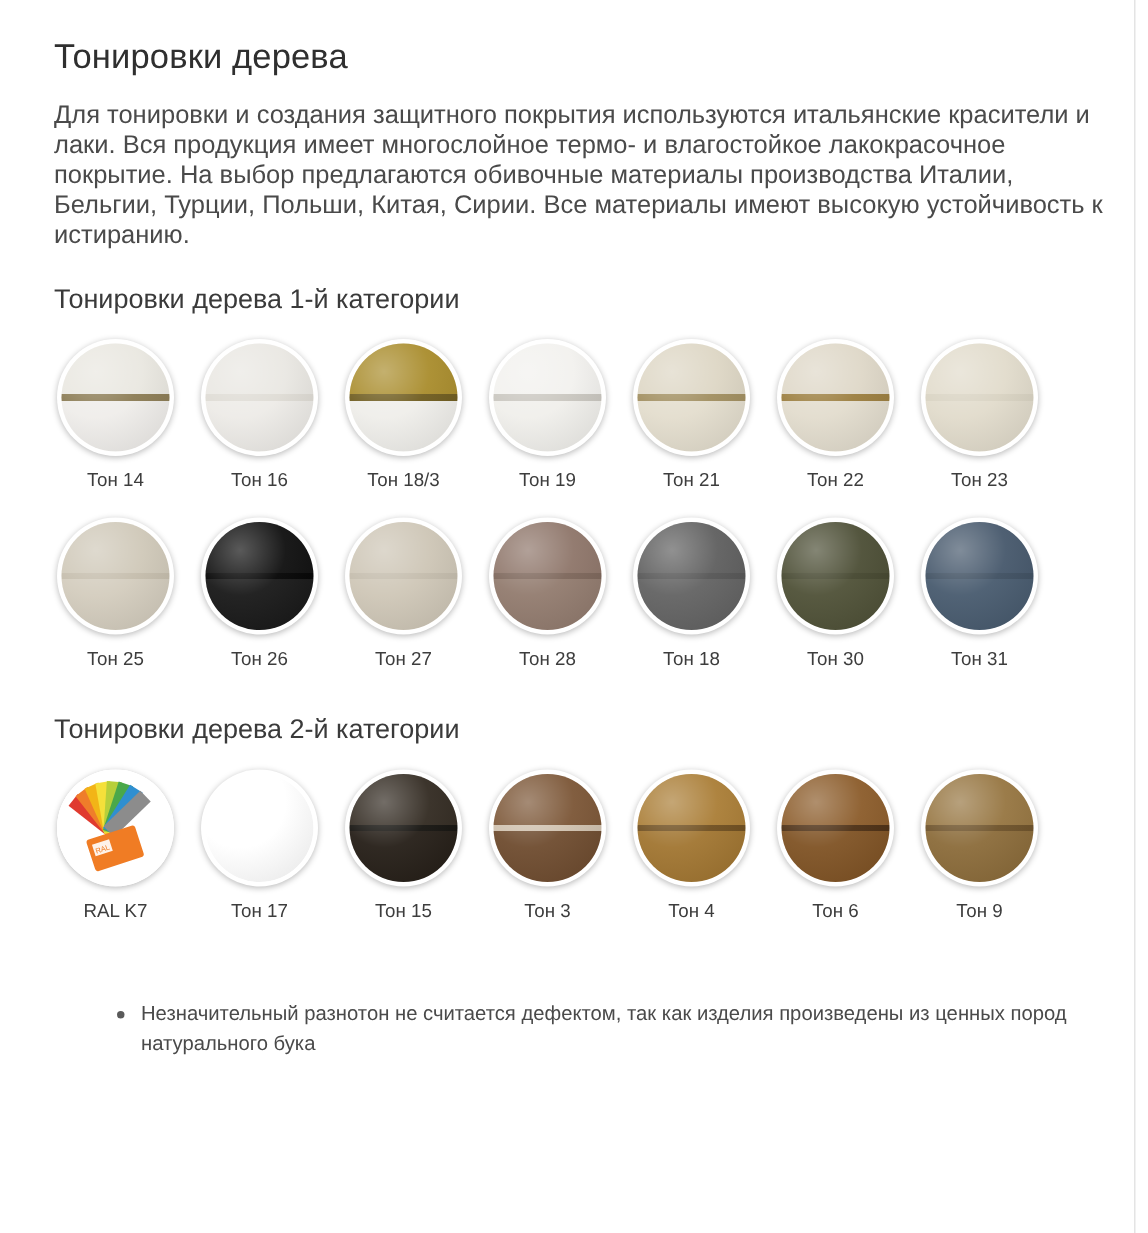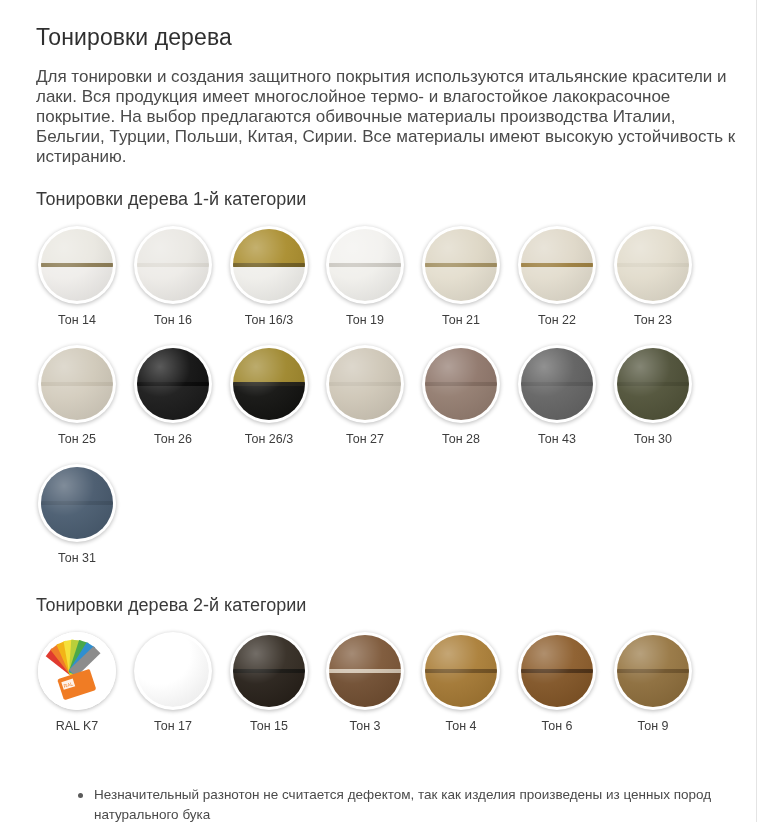--- a/index.html
+++ b/index.html
@@ -146,21 +146,21 @@
           </span>
         </div>
         <div class="swatch-label">Тон 16</div>
       </div>
       <div class="swatch">
         <div class="circle-wrap">
           <span class="circle" style="background:linear-gradient(180deg,#a88b2a 0%,#a88b2a 47%,#6d5a1c 47%,#6d5a1c 53%,#efeeea 53%,#efeeea 100%);">
             <span style="position:absolute;inset:0;border-radius:50%;background:radial-gradient(circle at 32% 26%, rgba(255,255,255,0.32) 0%, rgba(255,255,255,0.06) 42%, rgba(0,0,0,0.10) 100%);"></span>
           </span>
         </div>
-        <div class="swatch-label">Тон 16/3</div>
+        <div class="swatch-label">Тон 18/3</div>
       </div>
       <div class="swatch">
         <div class="circle-wrap">
           <span class="circle" style="background:linear-gradient(180deg,#f2f1ee 0%,#f2f1ee 47%,#c9c6bf 47%,#c9c6bf 53%,#f0efeb 53%,#f0efeb 100%);">
             <span style="position:absolute;inset:0;border-radius:50%;background:radial-gradient(circle at 32% 26%, rgba(255,255,255,0.32) 0%, rgba(255,255,255,0.06) 42%, rgba(0,0,0,0.10) 100%);"></span>
           </span>
         </div>
         <div class="swatch-label">Тон 19</div>
       </div>
       <div class="swatch">
@@ -198,49 +198,41 @@
       <div class="swatch">
         <div class="circle-wrap">
           <span class="circle" style="background:linear-gradient(180deg,#0c0c0c 0%,#0c0c0c 47%,#000000 47%,#000000 53%,#161616 53%,#161616 100%);">
             <span style="position:absolute;inset:0;border-radius:50%;background:radial-gradient(circle at 32% 26%, rgba(255,255,255,0.32) 0%, rgba(255,255,255,0.06) 42%, rgba(0,0,0,0.10) 100%);"></span>
           </span>
         </div>
         <div class="swatch-label">Тон 26</div>
       </div>
       <div class="swatch">
         <div class="circle-wrap">
-          <span class="circle" style="background:linear-gradient(180deg,#9c8428 0%,#9c8428 47%,#1c1a12 47%,#1c1a12 53%,#0e0e0c 53%,#0e0e0c 100%);">
-            <span style="position:absolute;inset:0;border-radius:50%;background:radial-gradient(circle at 32% 26%, rgba(255,255,255,0.32) 0%, rgba(255,255,255,0.06) 42%, rgba(0,0,0,0.10) 100%);"></span>
-          </span>
-        </div>
-        <div class="swatch-label">Тон 26/3</div>
-      </div>
-      <div class="swatch">
-        <div class="circle-wrap">
           <span class="circle" style="background:linear-gradient(180deg,#cdc5b5 0%,#cdc5b5 47%,#c3bbab 47%,#c3bbab 53%,#cec6b6 53%,#cec6b6 100%);">
             <span style="position:absolute;inset:0;border-radius:50%;background:radial-gradient(circle at 32% 26%, rgba(255,255,255,0.32) 0%, rgba(255,255,255,0.06) 42%, rgba(0,0,0,0.10) 100%);"></span>
           </span>
         </div>
         <div class="swatch-label">Тон 27</div>
       </div>
       <div class="swatch">
         <div class="circle-wrap">
           <span class="circle" style="background:linear-gradient(180deg,#8d7468 0%,#8d7468 47%,#7b6458 47%,#7b6458 53%,#917a6d 53%,#917a6d 100%);">
             <span style="position:absolute;inset:0;border-radius:50%;background:radial-gradient(circle at 32% 26%, rgba(255,255,255,0.32) 0%, rgba(255,255,255,0.06) 42%, rgba(0,0,0,0.10) 100%);"></span>
           </span>
         </div>
         <div class="swatch-label">Тон 28</div>
       </div>
       <div class="swatch">
         <div class="circle-wrap">
           <span class="circle" style="background:linear-gradient(180deg,#5d5d5d 0%,#5d5d5d 47%,#535353 47%,#535353 53%,#616161 53%,#616161 100%);">
             <span style="position:absolute;inset:0;border-radius:50%;background:radial-gradient(circle at 32% 26%, rgba(255,255,255,0.32) 0%, rgba(255,255,255,0.06) 42%, rgba(0,0,0,0.10) 100%);"></span>
           </span>
         </div>
-        <div class="swatch-label">Тон 43</div>
+        <div class="swatch-label">Тон 18</div>
       </div>
       <div class="swatch">
         <div class="circle-wrap">
           <span class="circle" style="background:linear-gradient(180deg,#4a4c33 0%,#4a4c33 47%,#42442c 47%,#42442c 53%,#4d4f35 53%,#4d4f35 100%);">
             <span style="position:absolute;inset:0;border-radius:50%;background:radial-gradient(circle at 32% 26%, rgba(255,255,255,0.32) 0%, rgba(255,255,255,0.06) 42%, rgba(0,0,0,0.10) 100%);"></span>
           </span>
         </div>
         <div class="swatch-label">Тон 30</div>
       </div>
       <div class="swatch">

